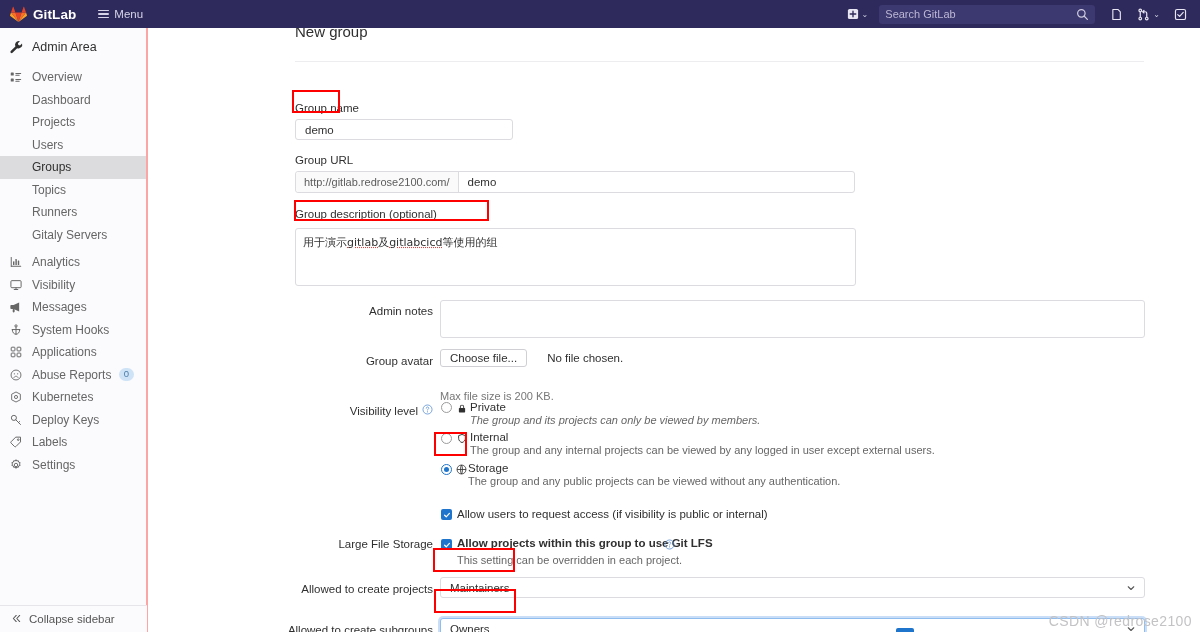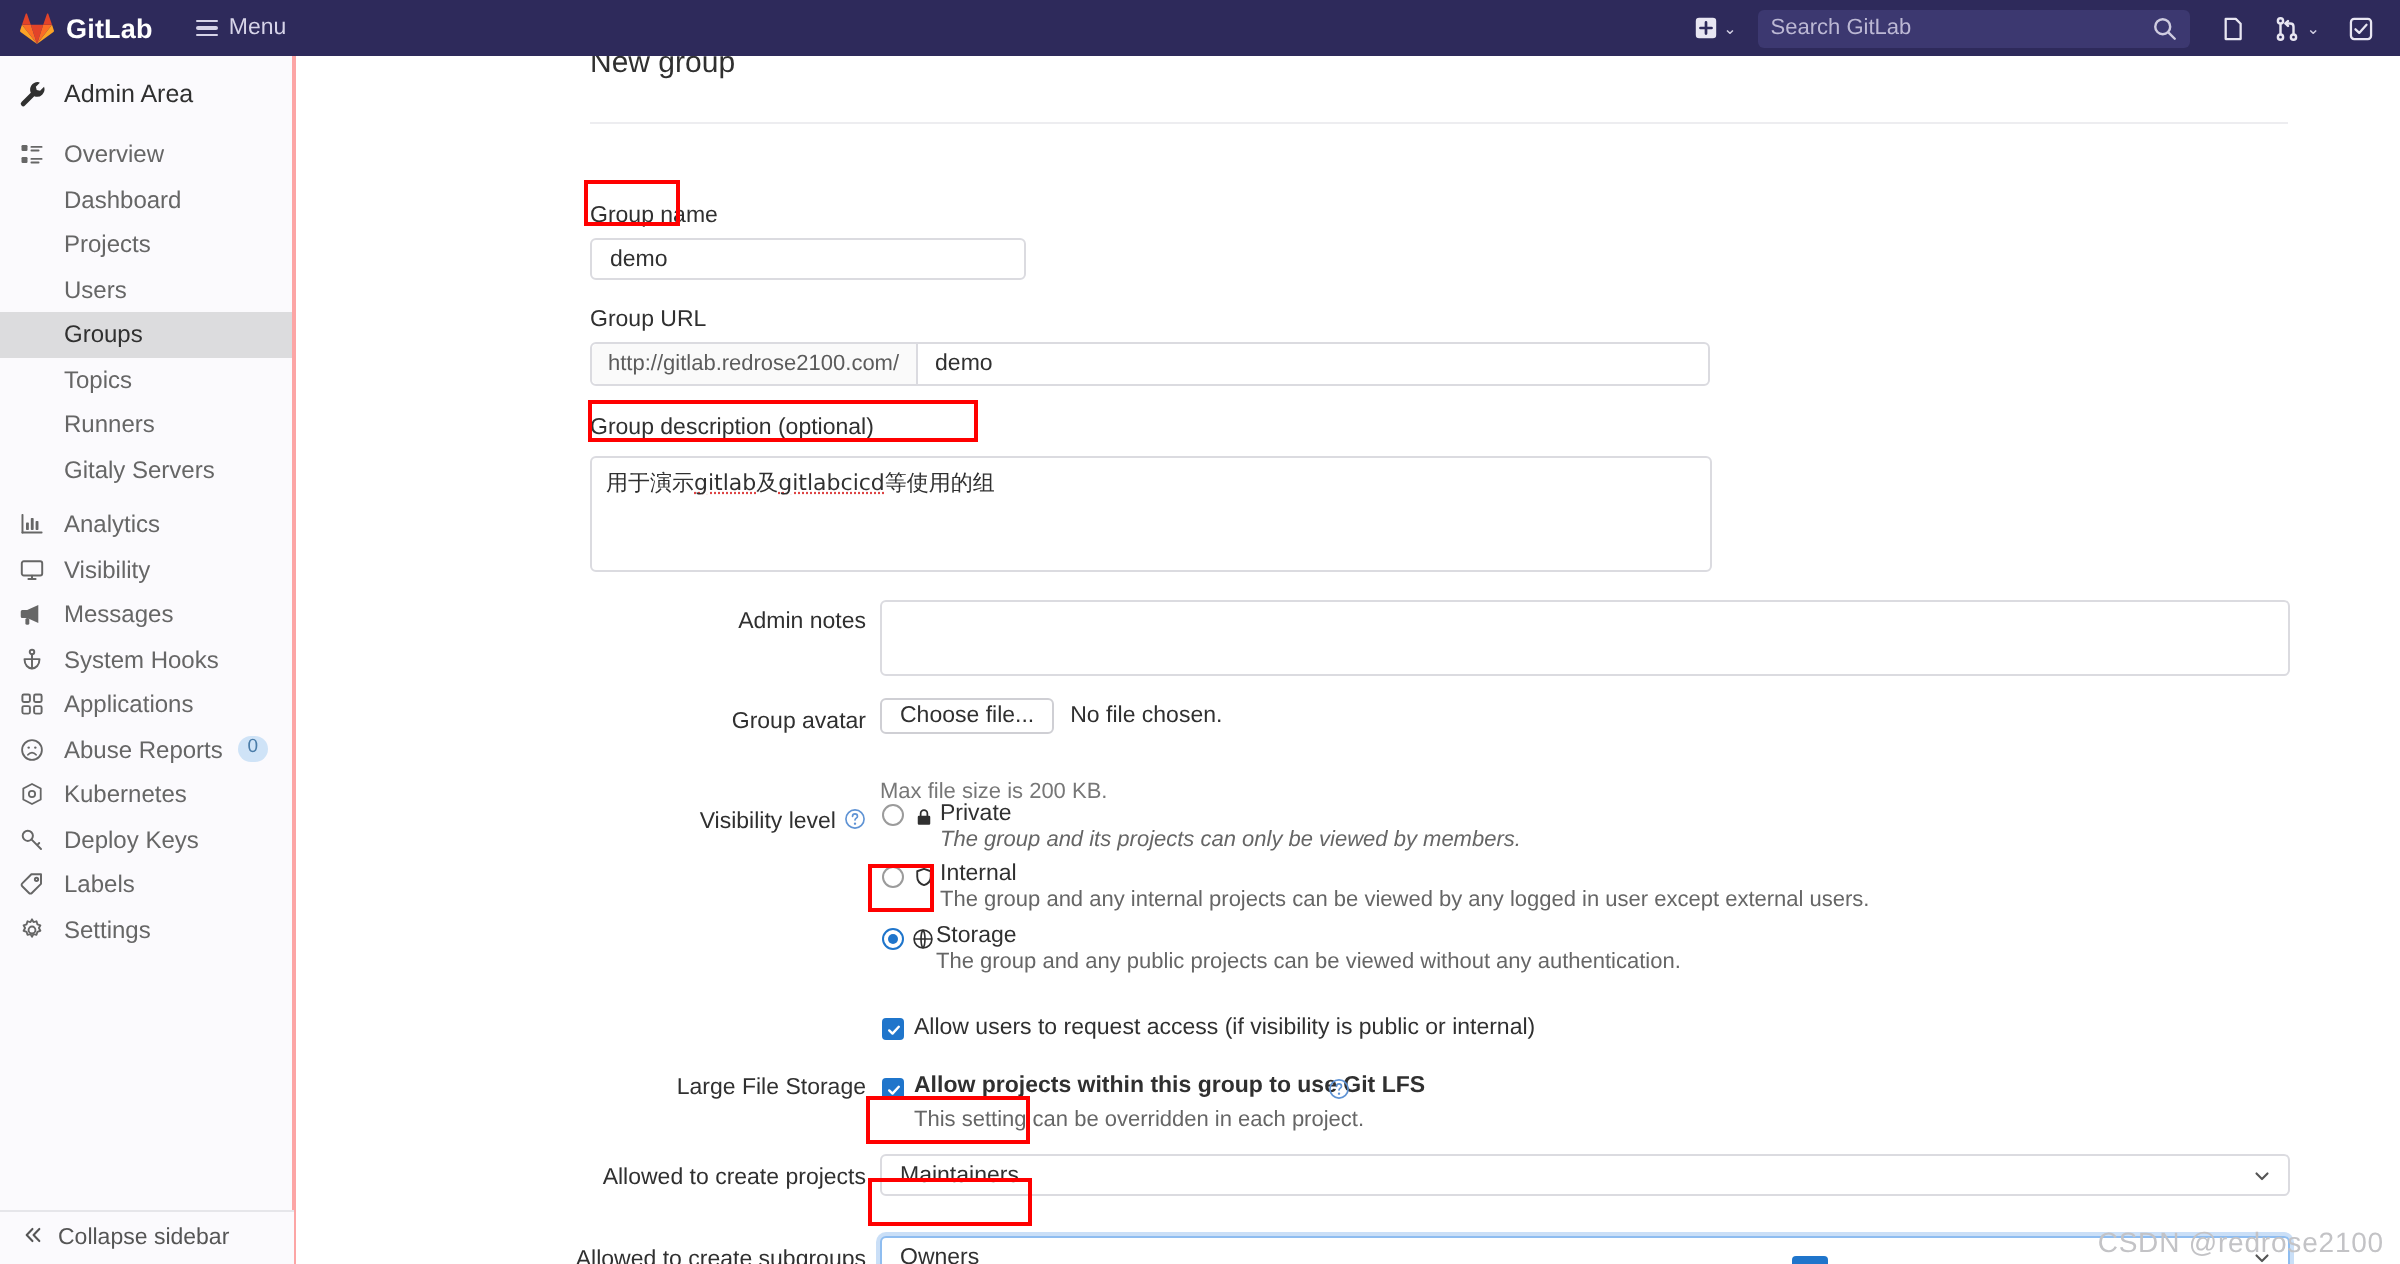--- a/index.html
+++ b/index.html
@@ -433,21 +433,21 @@
   <div class="ta" style="left:147px; top:200px; width:561px; height:58px;">
     <span class="cjk"><span>用于演示</span><span class="sq">gitlab</span><span>及</span><span class="sq">gitlabcicd</span><span>等使用的组</span></span>
   </div>
 
   <div class="lbl-right" style="left:80px; top:277px; width:205px;">Admin notes</div>
   <div class="ta" style="left:292px; top:272px; width:705px; height:38px;">
     <span></span>
   </div>
 
   <div class="lbl-right" style="left:80px; top:327px; width:205px;">Group avatar</div>
-  <div style="position:absolute; left:292px; top:321px; display:flex; align-items:center; gap:8px;">
+  <div style="position:absolute; left:292px; top:321px; display:flex; align-items:center; gap:20px;">
     <div style="border:1px solid #cfcfd4; border-radius:3px; background:#fff; padding:2px 9px; font-size:11.5px; color:#303030;">
       <span>Choose file...</span>
     </div>
     <span style="font-size:11.5px; color:#303030;">No file chosen.</span>
   </div>
   <div style="position:absolute; left:292px; top:362px; font-size:11px; color:#777;">Max file size is 200 KB.</div>
 
   <div class="lbl-right" style="left:80px; top:376px; width:205px; display:flex; justify-content:flex-end; align-items:center; gap:4px;">
     <span>Visibility level</span>
     <span class="help-ic">

